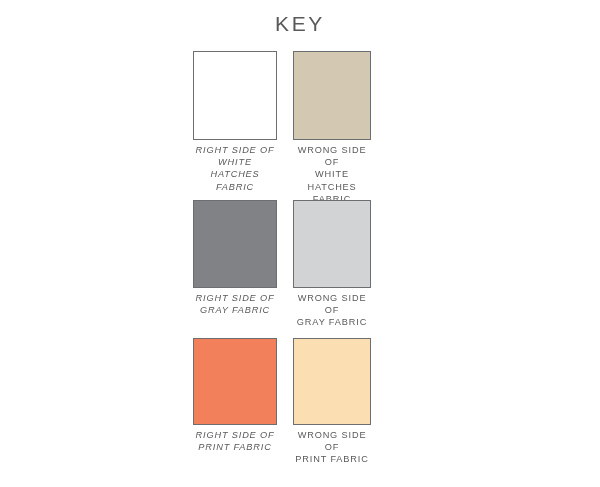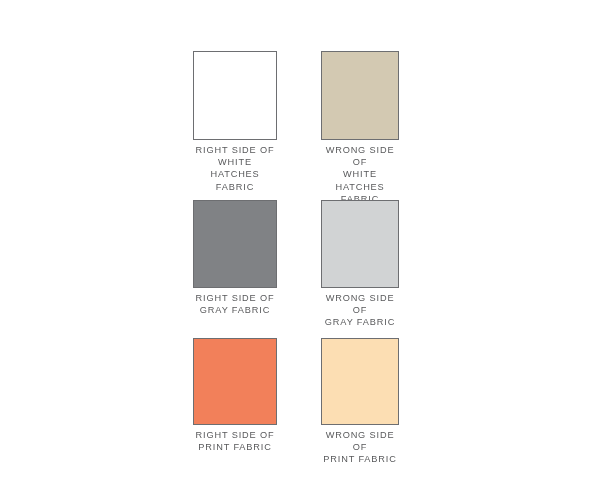--- a/index.html
+++ b/index.html
@@ -52,21 +52,22 @@
   .legend-row.row-3 { height: 137px; }
 
   .legend-cell {
     display: flex;
     flex-direction: column;
     align-items: stretch;
   }
 
   .legend-cell.col-0 {
     width: 84px;
-    margin-right: 44px;
+    margin-right: 16px;
+    font-style: italic;
   }
   .legend-cell.col-1 {
     width: 78px;
   }
 
   .swatch {
     box-sizing: border-box;
     border: 1px solid #6d6e71;
     width: 100%;
   }
@@ -84,20 +85,21 @@
     color: #58595b;
     white-space: pre-line;
     font-weight: 400;
   }
 </style>
 </head>
 <body style="background: rgb(255, 255, 255);">
 
 <div id="key-page">
 
+  <div class="page-title">KEY</div>
 
   <div class="legend-grid">
 
     <div class="legend-row row-1">
       <div class="legend-cell col-0">
         <div class="swatch" style="background: rgb(255, 255, 255); border-color: rgb(109, 110, 113);"></div>
         <div class="swatch-label">RIGHT SIDE OF
 WHITE HATCHES
 FABRIC</div>
       </div>

